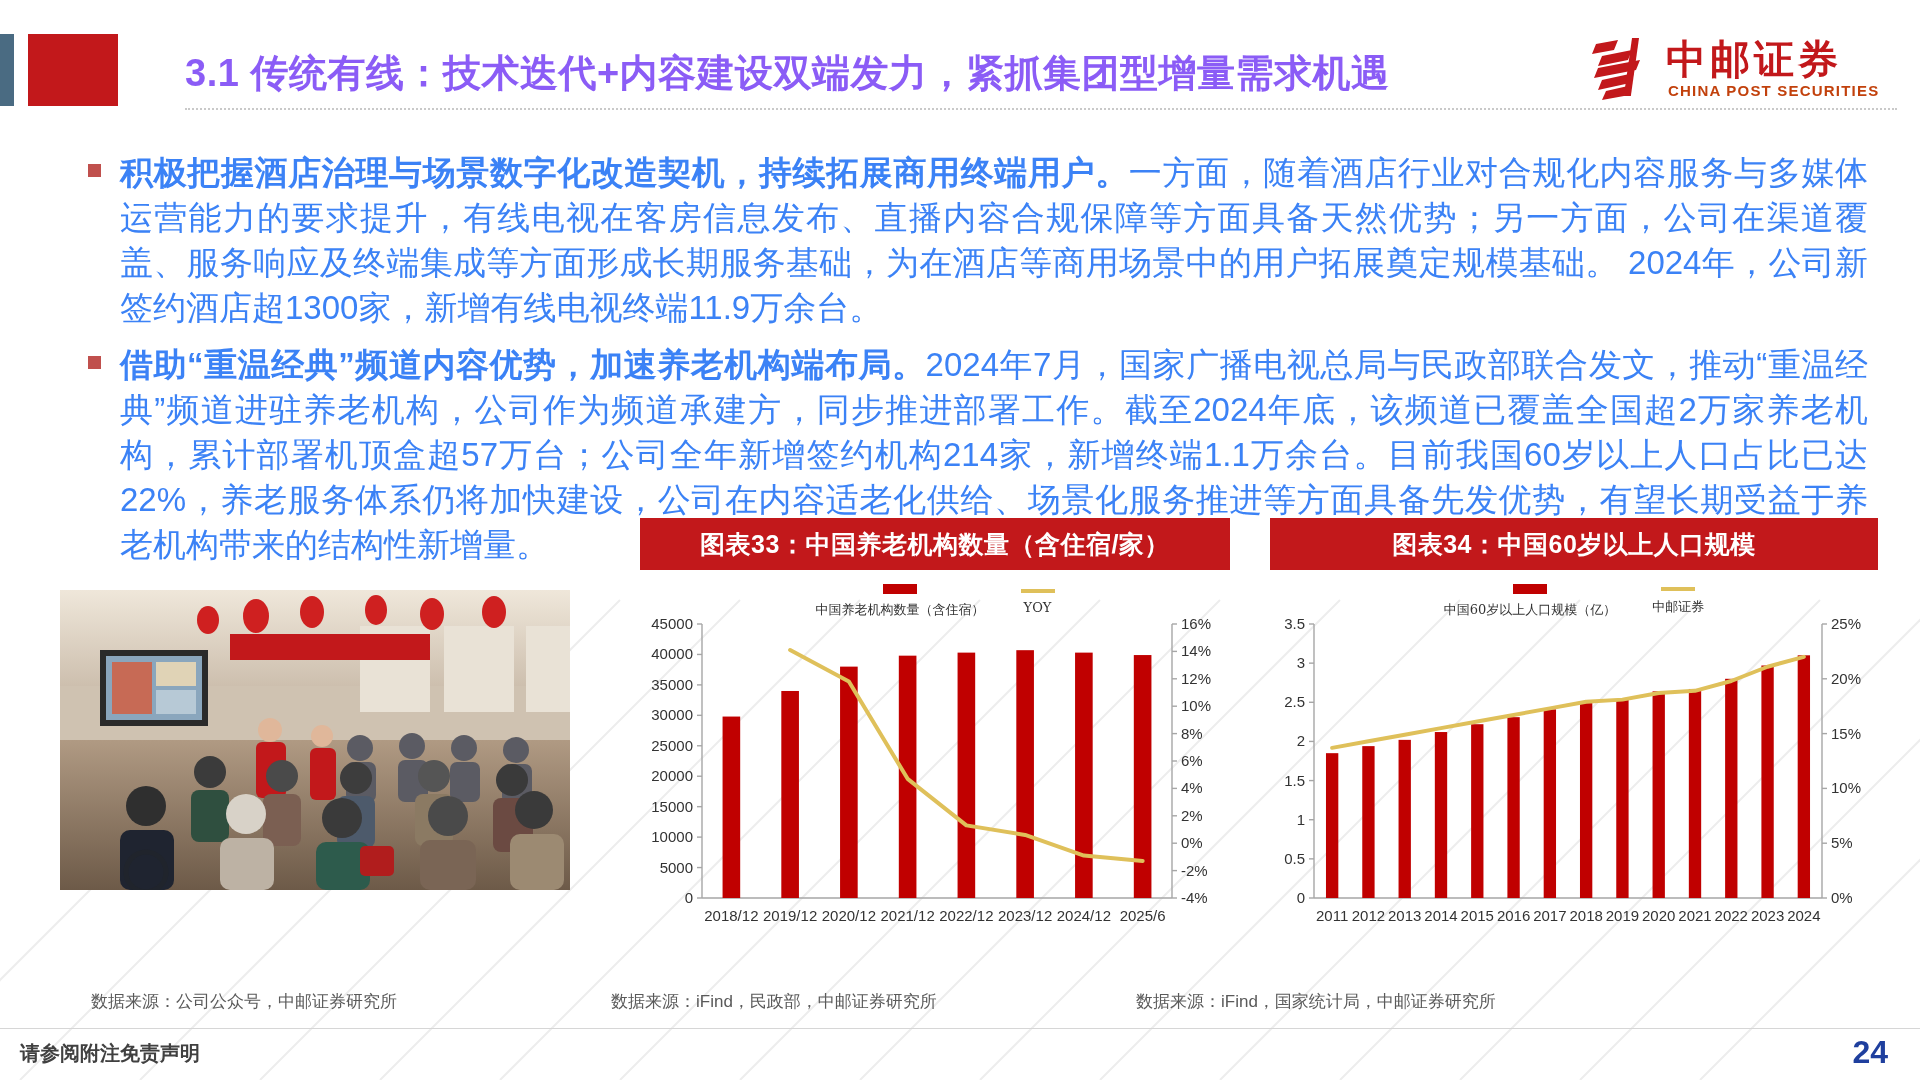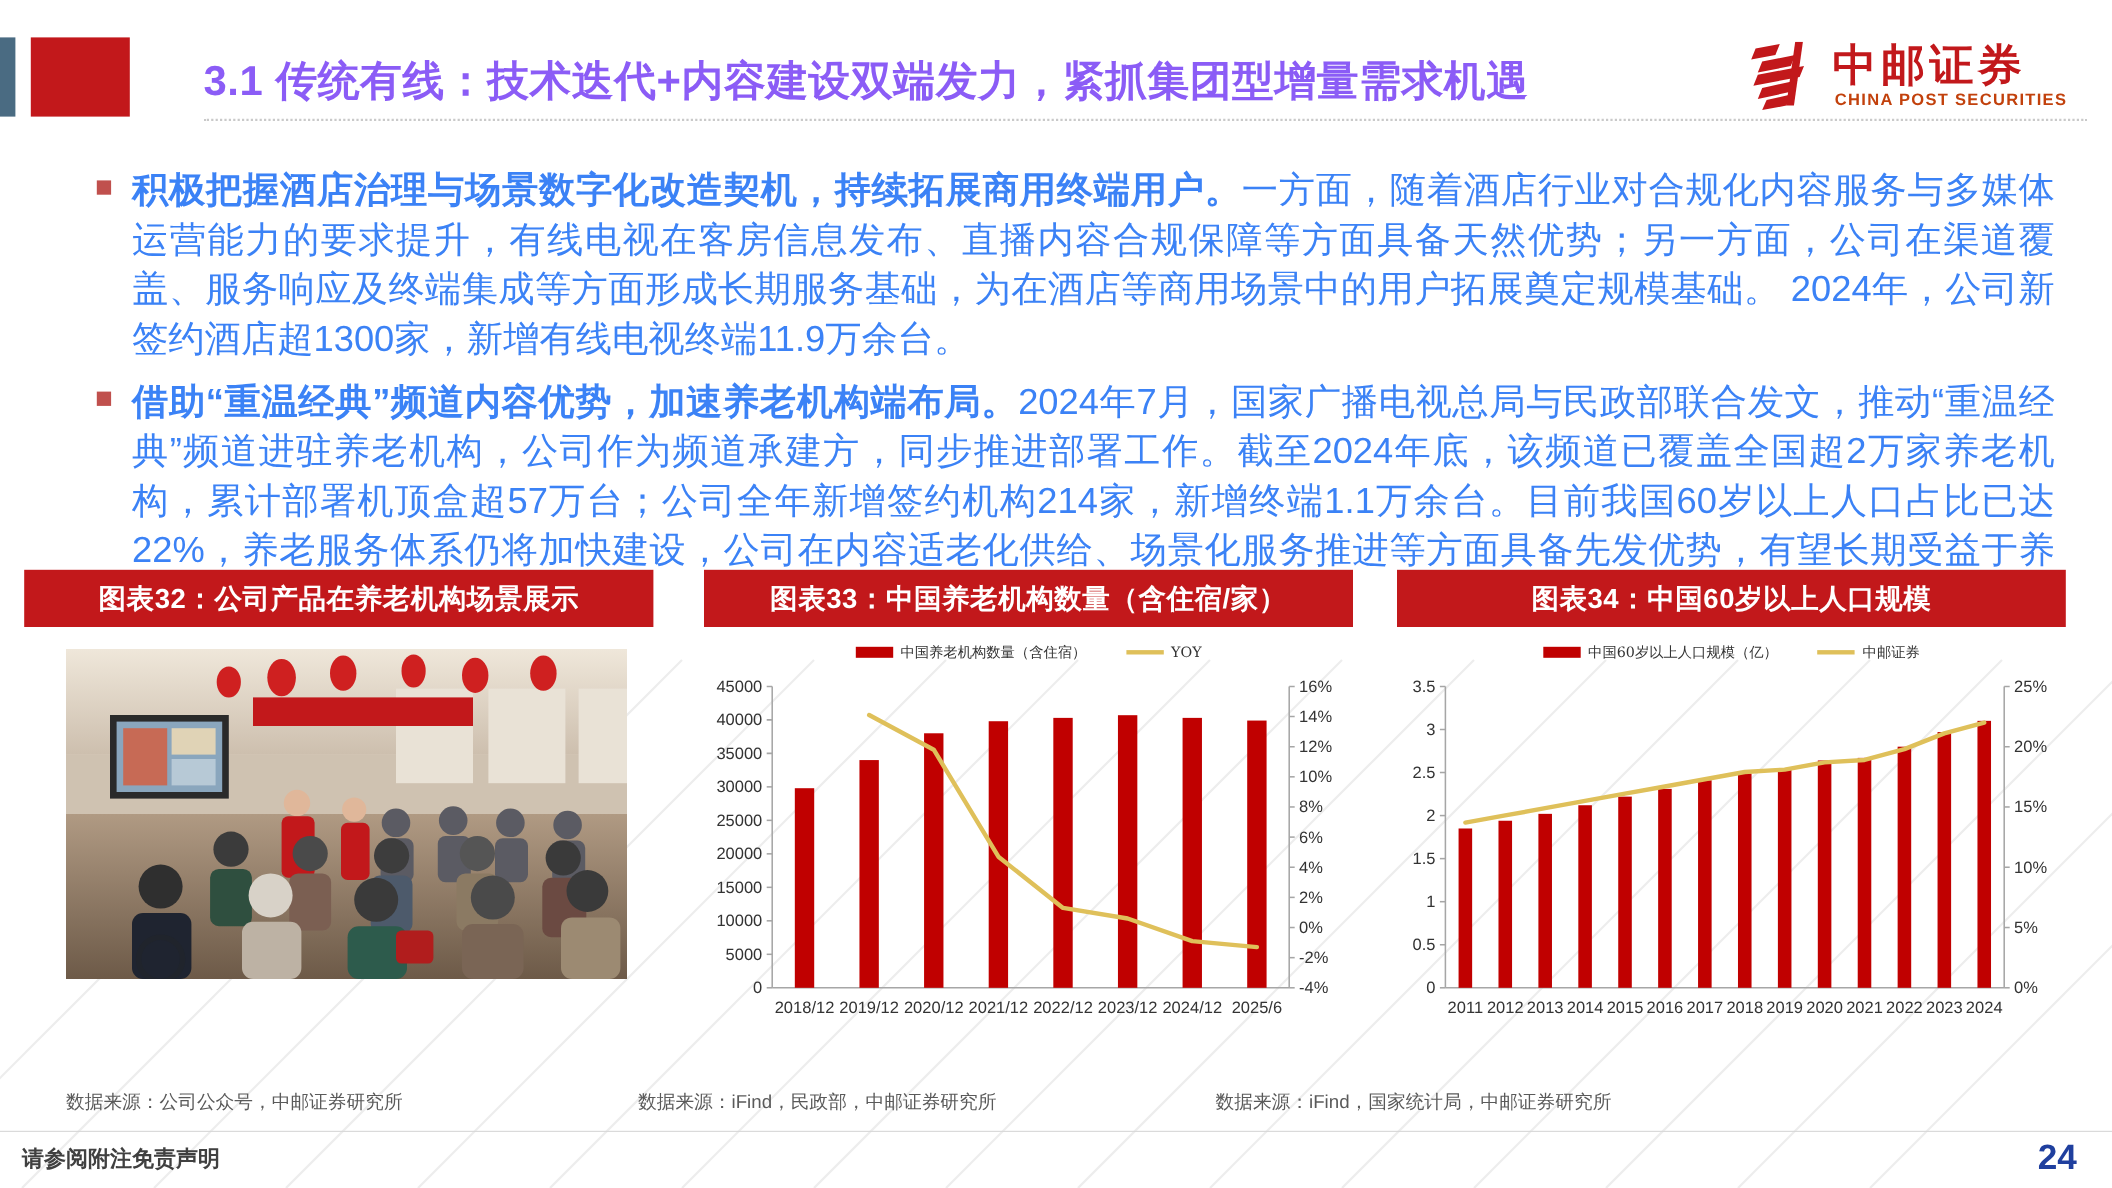--- a/index.html
+++ b/index.html
@@ -61,28 +61,28 @@
   #panel34 { left: 1270px; top: 578px; width: 608px; height: 360px; }
 
   
   .photo { position: absolute; left: 38px; top: 10px; width: 510px; height: 300px;
     overflow: hidden; background: #7d6a58; }
 
   
   .legend { position: absolute; top: 6px; left: 0; width: 100%;
     display: flex; justify-content: center; align-items: center; gap: 36px;
     font-size: 13px; color: #333; font-family: "DejaVu Serif", serif; }
-  .legend-item { display: flex; align-items: center; gap: 7px; white-space: nowrap; }
+  .legend-item { display: flex; align-items: center; gap: 7px; white-space: nowrap; flex-direction: column; }
   .lg-swatch-bar { width: 34px; height: 10px; background: #c00000; }
   .lg-swatch-line { width: 34px; height: 4px; background: #dfc05a; }
 
   .plot { position: absolute; }
 
   
-  .source { position: absolute; font-size: 17px; color: #5a5a5a; z-index: 3; white-space: nowrap; }
+  .source { position: absolute; font-size: 17px; color: #5a5a5a; z-index: 3; white-space: nowrap; margin-left: 31px; }
   #src32 { left: 60px; top: 990px; }
   #src33 { left: 580px; top: 990px; }
   #src34 { left: 1105px; top: 990px; }
 
   .foot-rule { position: absolute; left: 0; top: 1028px; width: 1920px; height: 1px; background: #d6d6d6; z-index: 3; }
   .foot-note { position: absolute; left: 20px; top: 1040px; font-size: 20px; font-weight: bold; color: #404040; z-index: 3; }
   .page-num { position: absolute; right: 32px; top: 1034px; font-size: 32px; font-weight: bold; color: #1f3f9e; z-index: 3; }
 </style>
 </head>
 <body>
@@ -136,21 +136,20 @@
     <div class="para">
       <span class="bullet"></span>
       <div class="ptext"><b>积极把握酒店治理与场景数字化改造契机，持续拓展商用终端用户。</b><span>一方面，随着酒店行业对合规化内容服务与多媒体运营能力的要求提升，有线电视在客房信息发布、直播内容合规保障等方面具备天然优势；另一方面，公司在渠道覆盖、服务响应及终端集成等方面形成长期服务基础，为在酒店等商用场景中的用户拓展奠定规模基础。 2024年，公司新签约酒店超1300家，新增有线电视终端11.9万余台。</span></div>
     </div>
     <div class="para">
       <span class="bullet"></span>
       <div class="ptext"><b>借助“重温经典”频道内容优势，加速养老机构端布局。</b><span>2024年7月，国家广播电视总局与民政部联合发文，推动“重温经典”频道进驻养老机构，公司作为频道承建方，同步推进部署工作。截至2024年底，该频道已覆盖全国超2万家养老机构，累计部署机顶盒超57万台；公司全年新增签约机构214家，新增终端1.1万余台。目前我国60岁以上人口占比已达22%，养老服务体系仍将加快建设，公司在内容适老化供给、场景化服务推进等方面具备先发优势，有望长期受益于养老机构带来的结构性新增量。</span></div>
     </div>
   </div>
 
-  <div class="fig-banner" id="banner32">图表32：公司产品在养老机构场景展示</div>
   <div class="fig-banner" id="banner33">图表33：中国养老机构数量（含住宿/家）</div>
   <div class="fig-banner" id="banner34">图表34：中国60岁以上人口规模</div>
 
   <div class="panel" id="panel32">
     <div class="photo">
       <svg width="510" height="300" viewBox="0 0 510 300">
         <defs>
           <linearGradient id="ceil" x1="0" y1="0" x2="0" y2="1">
             <stop offset="0" stop-color="#efe7da"></stop>
               <stop offset="1" stop-color="#cdbfae"></stop>

